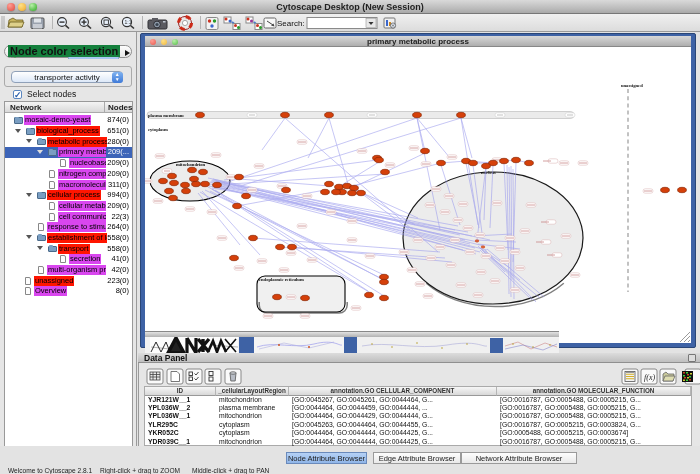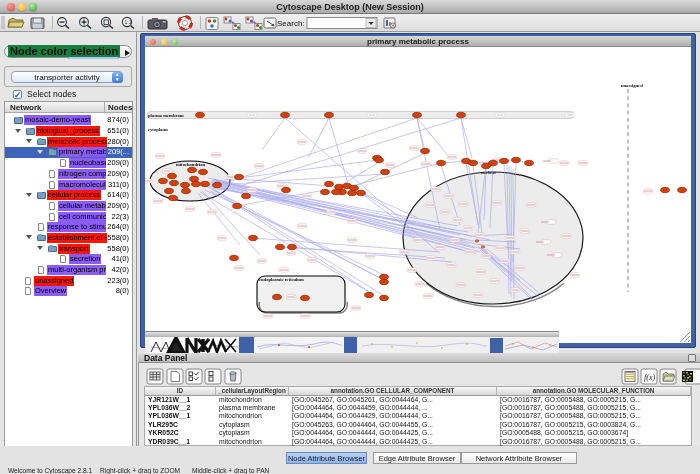--- a/index.html
+++ b/index.html
@@ -18,21 +18,21 @@
 #grplabel{left:8px;top:45px;font-size:11px;font-weight:bold;color:#111;background:#15803d;padding:0 2px}
 #combo{left:11px;top:71px;width:112px;height:12px;background:linear-gradient(#ffffff,#dce8f8);border:1px solid #8fa0b8;border-radius:4px;font-size:8px;text-align:center;line-height:11px;color:#111}
 #combobtn{left:112px;top:71.5px;width:10.5px;height:11px;background:linear-gradient(#7fb2f0,#3f7ad8);border-radius:3px;color:#fff;font-size:5px;line-height:5.5px;text-align:center}
 #chk{left:13px;top:90px;width:9px;height:9px;background:#fff;border:1.5px solid #5b87c0;border-radius:2px;color:#2a5faa;font-size:9px;font-weight:bold;line-height:8px}
 #chklabel{left:27px;top:89px;font-size:8.5px;color:#111}
 #treebox{left:4px;top:101px;width:129px;height:348px;background:#fff;border:1px solid #999}
 #treehead{left:0px;top:0px;width:127px;height:11px;background:linear-gradient(#f4f4f4,#d9d9d9);border-bottom:1px solid #aaa;font-size:8px;font-weight:bold;color:#222}
 .trow{position:absolute;left:0;width:127px;height:10.4px;font-size:7.5px;white-space:nowrap}
 .trow .lbl{position:absolute;top:0;line-height:10px;padding:0 1px;color:#000;overflow:hidden;max-height:10px}
 .trow .num{position:absolute;right:3px;top:0;line-height:10px;color:#000}
-.gbg{background:#8b5cf6}
+.gbg{background:#d946ef}
 .rbg{background:#ff1500}
 .tri{position:absolute;top:2.5px;width:0;height:0;border-left:3.5px solid transparent;border-right:3.5px solid transparent;border-top:4.5px solid #555}
 .fold{position:absolute;top:2px;width:8.5px;height:6.5px;background:#7a9ec2;border:0.5px solid #4a6a8a;border-radius:1px}
 .fold:before{content:"";position:absolute;left:0;top:-1.5px;width:4px;height:1.5px;background:#7a9ec2;border-radius:1px 1px 0 0}
 .file{position:absolute;top:1px;width:6px;height:8px;background:#fdfdfd;border:0.6px solid #888;border-radius:0 2px 0 0}
 
 #mainwin{left:140px;top:33px;width:556px;height:315px;background:#3e62a5;border:1px solid #2a4677;border-radius:2px}
 #wtitle{left:145px;top:36px;width:546px;height:11px;background:linear-gradient(#d8d8d8,#aeaeae);border-bottom:1px solid #888;font-size:8px;font-weight:bold;color:#222;text-align:center;line-height:11px}
 #canvas{left:145px;top:47px;width:546px;height:296px;background:#fff}
 
@@ -201,21 +201,21 @@
       </div>
 <div class="trow" style="top:77.5px">
         <i class="file" style="left:44px"></i>
         <span class="lbl gbg" style="left:53px;max-width:48px">macromolecule</span>
         <span class="num">311(0)</span>
       </div>
 <div class="trow" style="top:88.2px">
         <i class="tri" style="left:21px"></i>
         <i class="fold" style="left:32px"></i>
         <span class="lbl rbg" style="left:42px;max-width:60px">cellular process</span>
-        <span class="num">614(0)</span>
+        <span class="num">994(0)</span>
       </div>
 <div class="trow" style="top:98.8px">
         <i class="file" style="left:44px"></i>
         <span class="lbl gbg" style="left:53px;max-width:48px">cellular metabo</span>
         <span class="num">209(0)</span>
       </div>
 <div class="trow" style="top:109.5px">
         <i class="file" style="left:44px"></i>
         <span class="lbl gbg" style="left:53px;max-width:48px">cell communica</span>
         <span class="num">22(3)</span>

